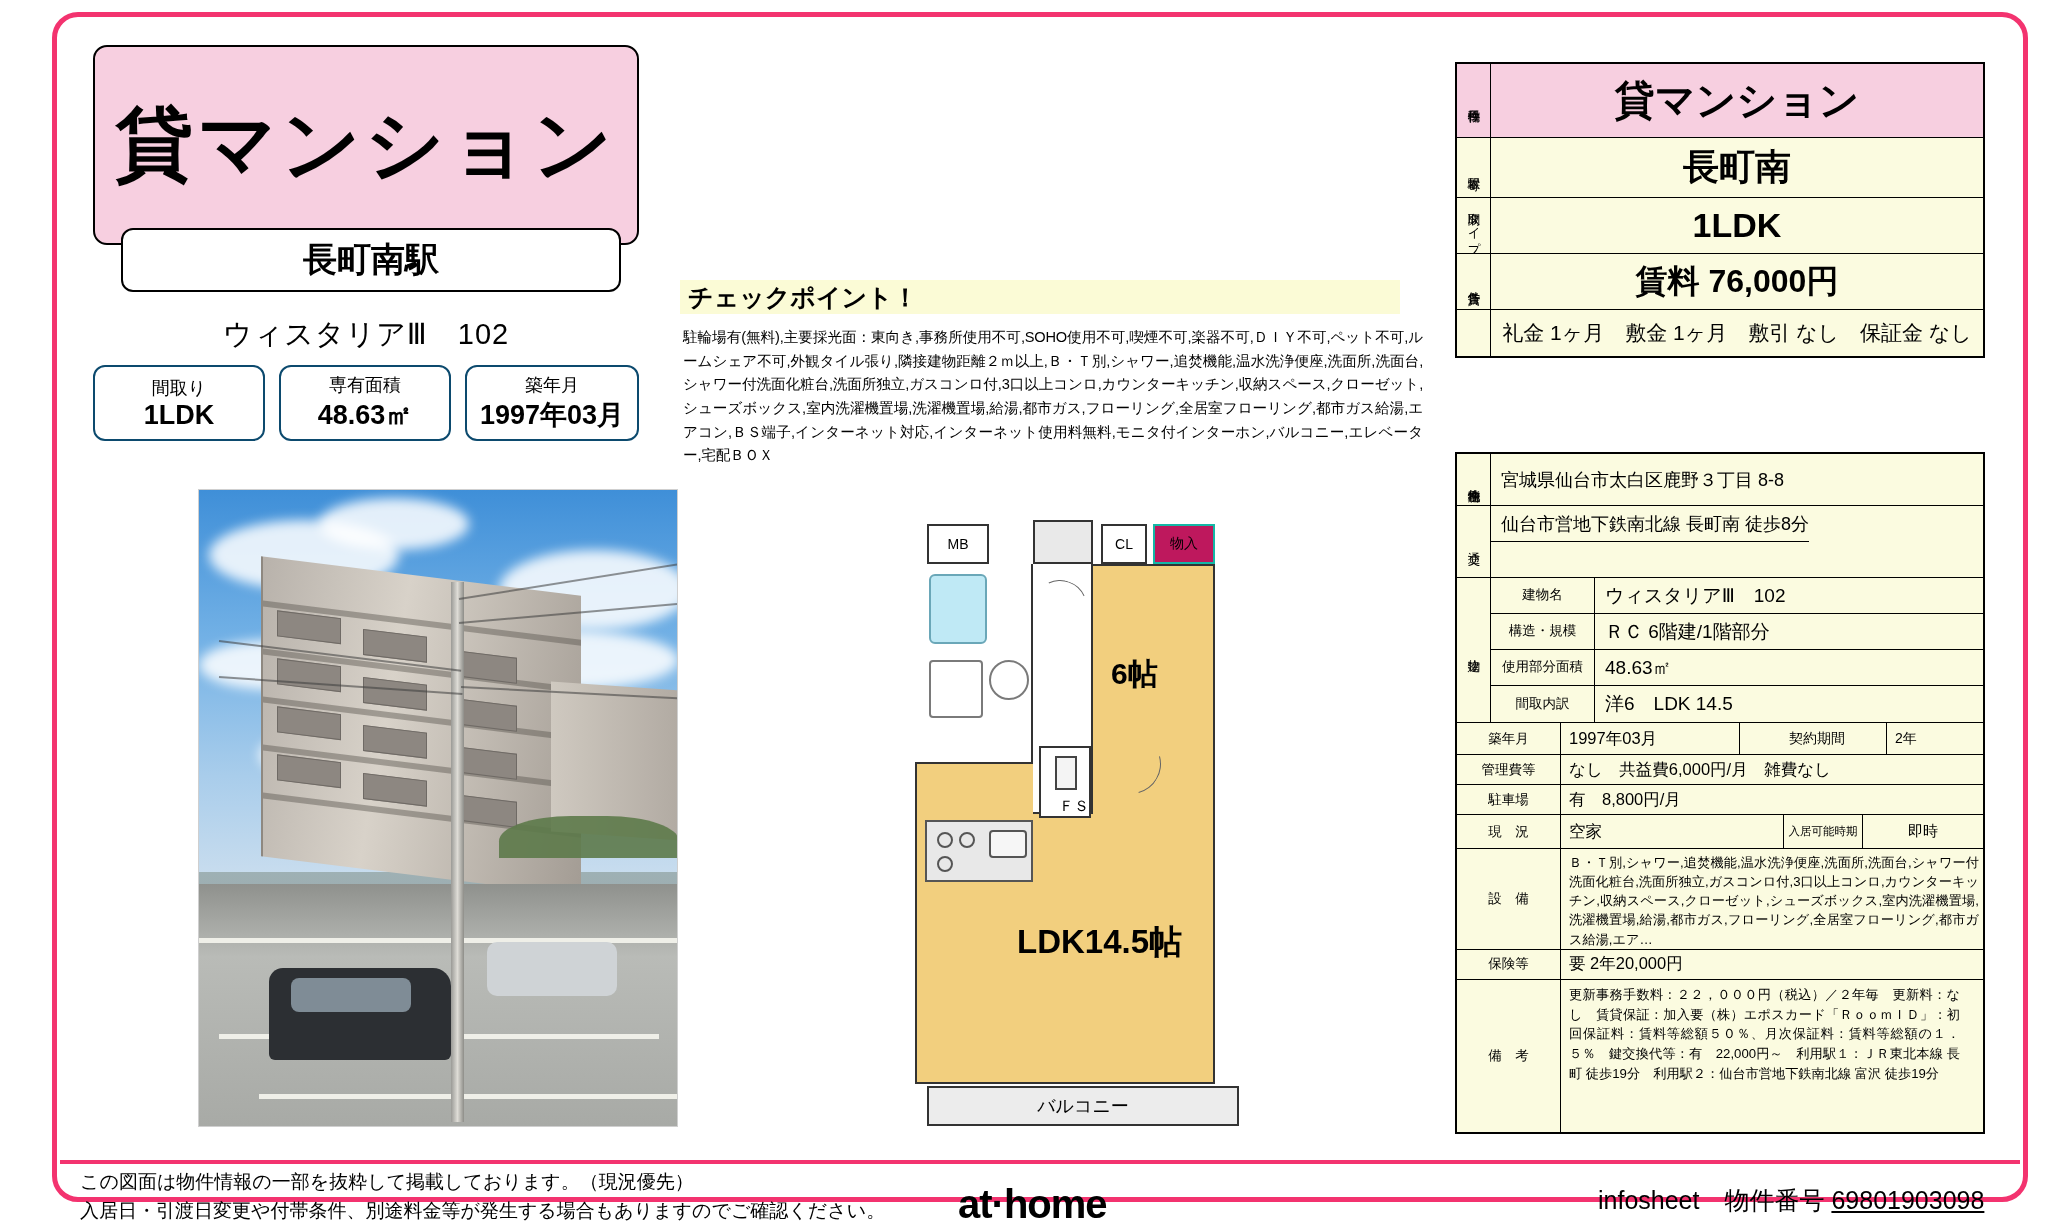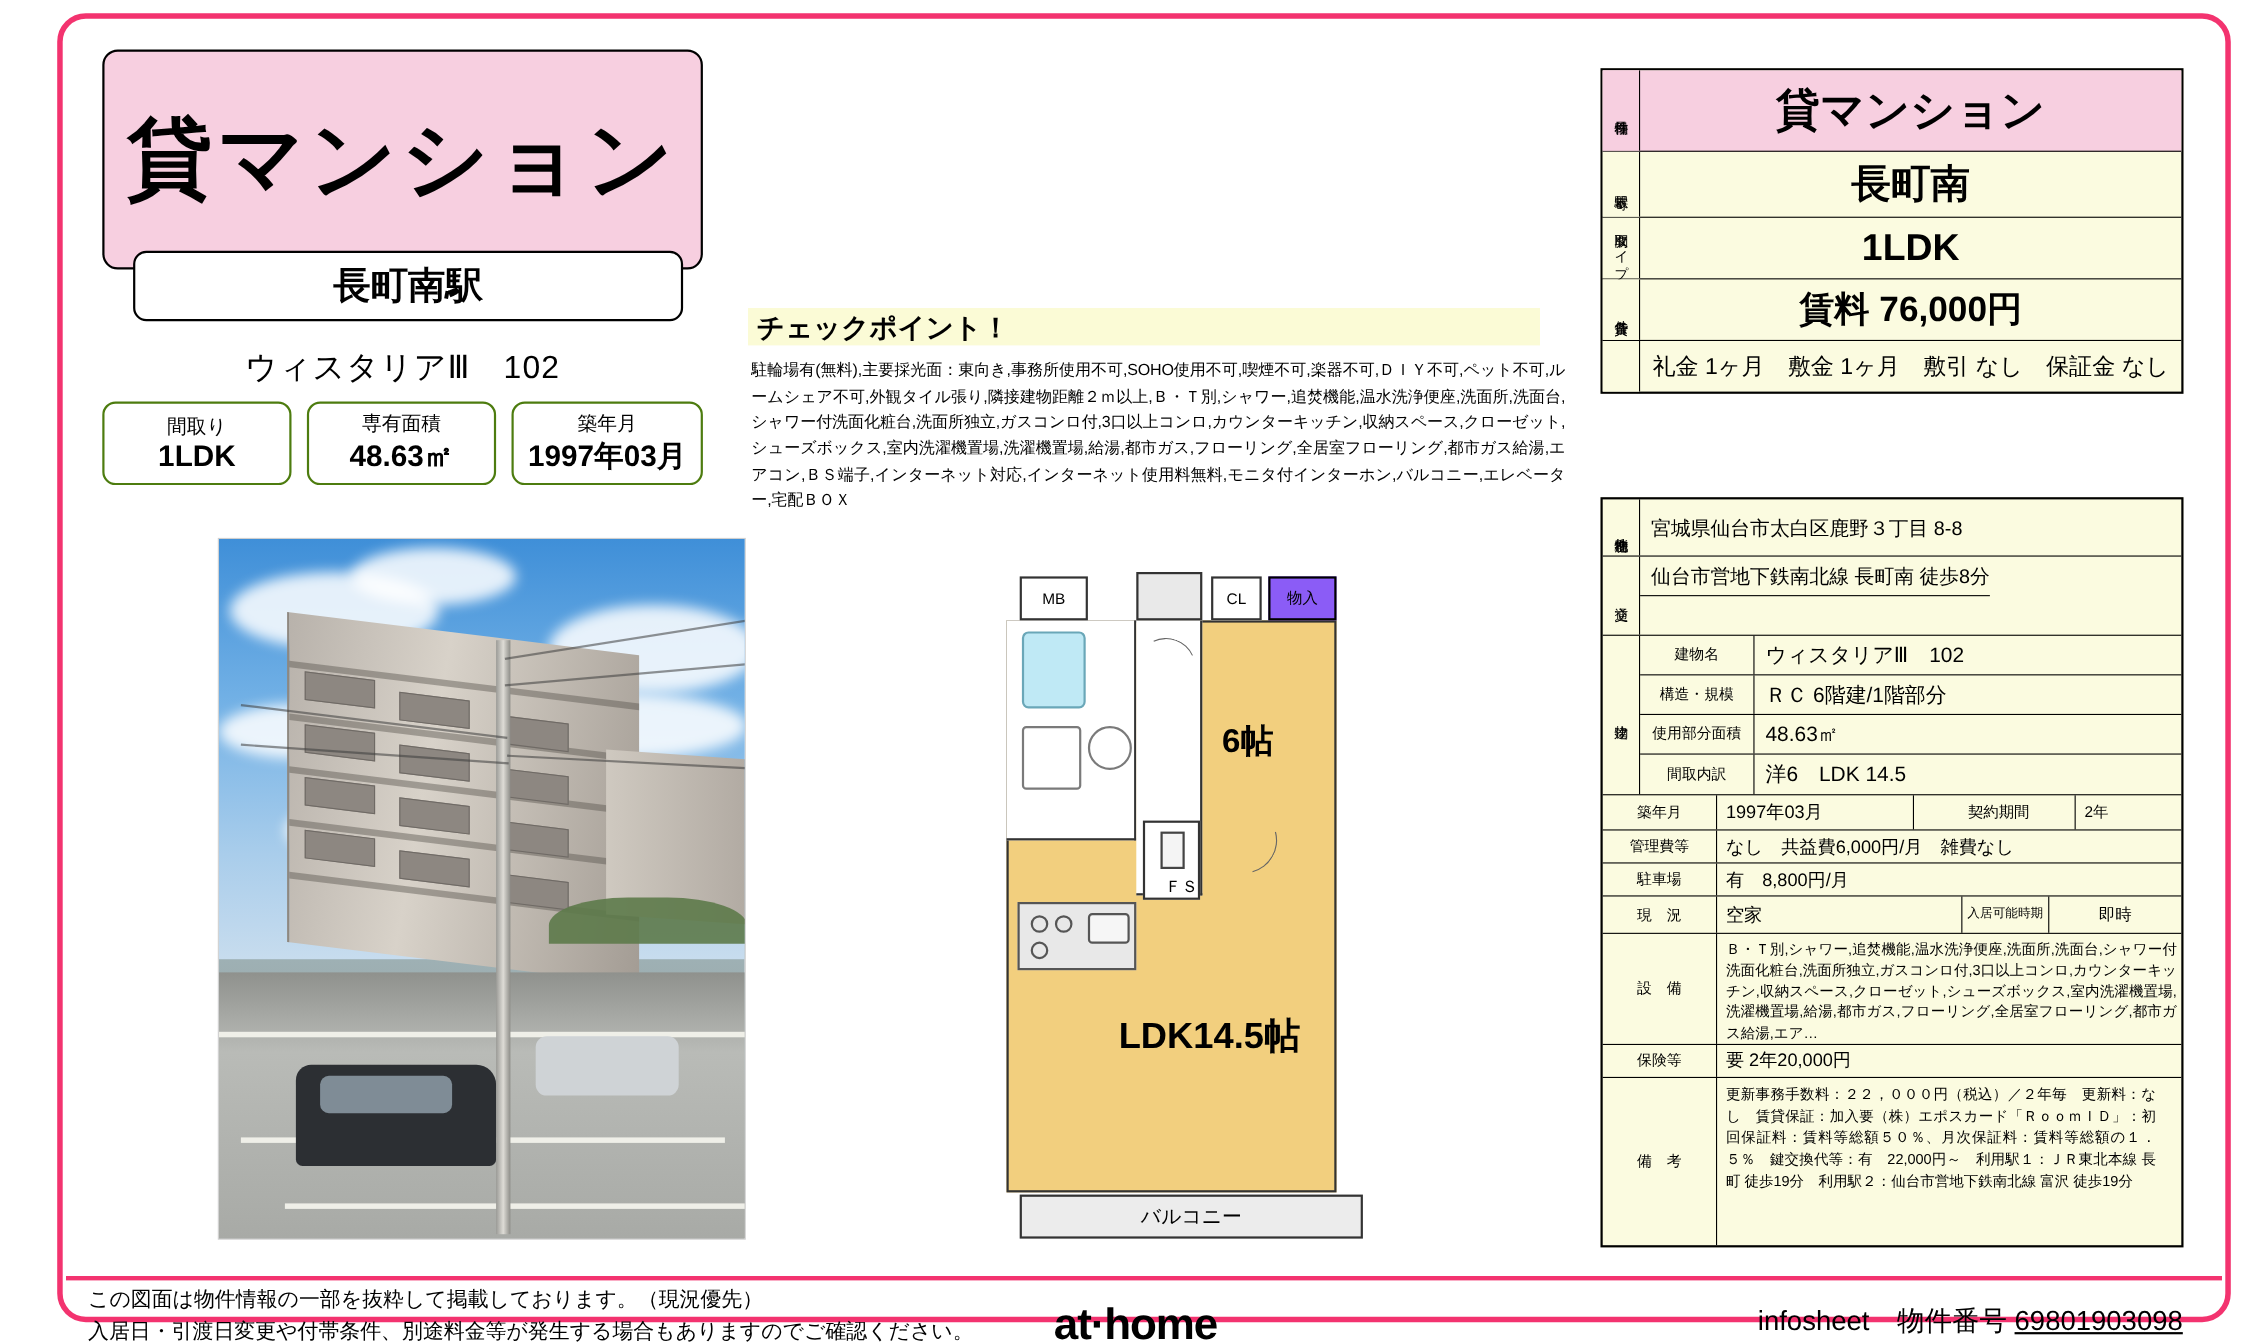--- a/index.html
+++ b/index.html
@@ -46,21 +46,21 @@
   .station-box span { font-size: 34px; font-weight: bold; }
 
   .bldg-name {
     position: absolute; left: 93px; top: 315px; width: 546px;
     text-align: center; font-size: 29px; letter-spacing: 1px;
   }
 
   .spec-row { position: absolute; left: 93px; top: 365px; width: 546px; height: 76px; }
   .spec-cell {
     position: absolute; top: 0; height: 76px;
-    border: 2px solid #4d7c0f; border-radius: 12px; background: #fff;
+    border: 2px solid #0c4a6e; border-radius: 12px; background: #fff;
     display: flex; flex-direction: column; align-items: center; justify-content: center;
   }
   .spec-cell .lab { font-size: 18px; }
   .spec-cell .val { font-size: 27px; font-weight: bold; }
   .spec-1 { left: 0; width: 172px; }
   .spec-2 { left: 186px; width: 172px; }
   .spec-3 { left: 372px; width: 174px; }
 
   
   .cp-title {
@@ -161,21 +161,21 @@
     background: #ffffff; border: 2px solid #333; font-size: 14px;
     display: flex; align-items: center; justify-content: center;
   }
   .plan-cl {
     position: absolute; left: 196px; top: 4px; width: 46px; height: 40px;
     background: #ffffff; border: 2px solid #333; font-size: 14px;
     display: flex; align-items: center; justify-content: center;
   }
   .plan-mono {
     position: absolute; left: 248px; top: 4px; width: 62px; height: 40px;
-    background: #8b5cf6; border: 2px solid #000000; font-size: 14px;
+    background: #be185d; border: 2px solid #14b8a6; font-size: 14px;
     display: flex; align-items: center; justify-content: center;
   }
   .plan-bath {
     position: absolute; left: 14px; top: 10px; width: 58px; height: 70px;
     background: #bfe9f5; border: 2px solid #6aa7b8; border-radius: 6px;
   }
   .plan-wc {
     position: absolute; left: 14px; top: 96px; width: 54px; height: 58px;
     border: 2px solid #7a7a7a; background: #fff; border-radius: 4px;
   }

